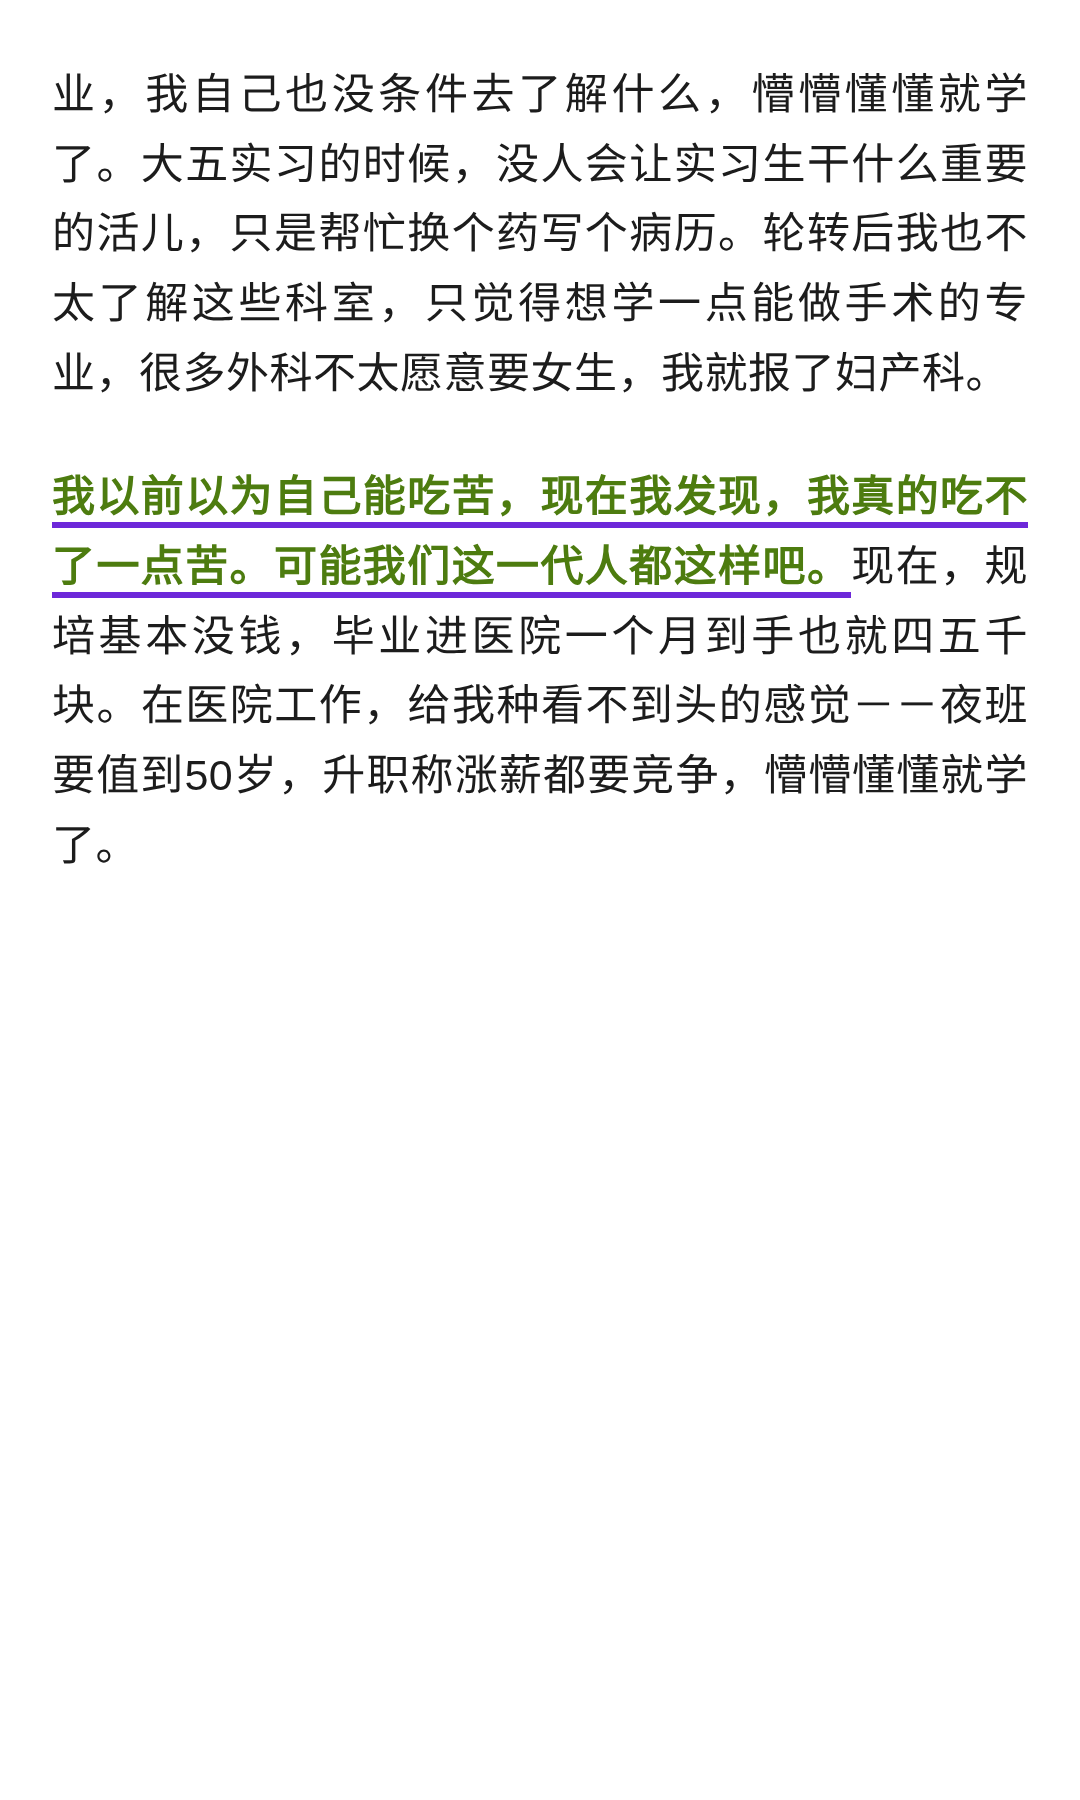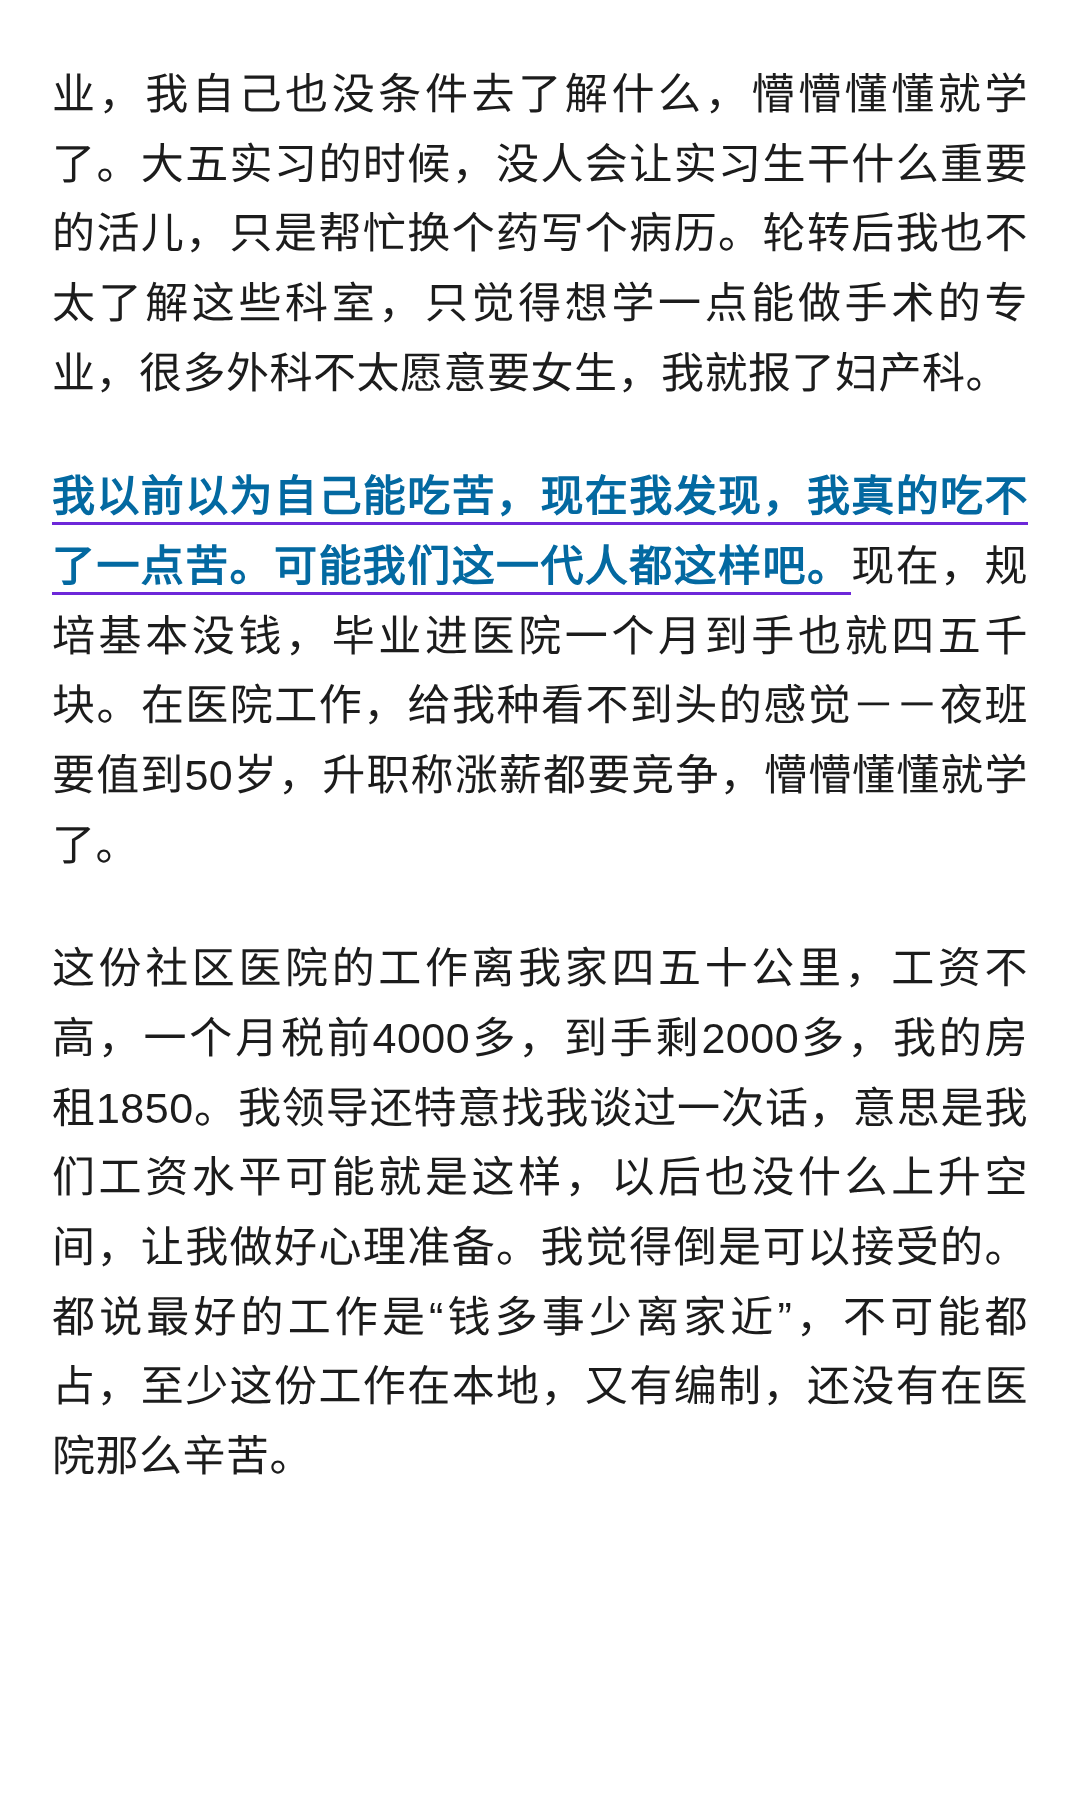--- a/index.html
+++ b/index.html
@@ -32,40 +32,37 @@
     text-align: justify;
     text-justify: inter-ideograph;
     margin: 0 0 46px 0;
     word-break: break-all;
   }
   .para.tight {
     margin-bottom: 54px;
   }
   .para .hl {
     font-weight: bold;
-    color: #0369a1;
-    border-bottom: 3px solid #6d28d9;
+    color: #4d7c0f;
+    border-bottom: 6px solid #6d28d9;
     padding-bottom: 2px;
   }
   .para.last {
     margin-bottom: 0;
   }
 </style>
 </head>
 <body>
 
 <div class="page">
   <div class="article">
 
     <p class="para tight">
       <span>业，我自己也没条件去了解什么，懵懵懂懂就学了。大五实习的时候，没人会让实习生干什么重要的活儿，只是帮忙换个药写个病历。轮转后我也不太了解这些科室，只觉得想学一点能做手术的专业，很多外科不太愿意要女生，我就报了妇产科。</span>
     </p>
 
     <p class="para tight">
       <span class="hl">我以前以为自己能吃苦，现在我发现，我真的吃不了一点苦。可能我们这一代人都这样吧。</span><span>现在，规培基本没钱，毕业进医院一个月到手也就四五千块。在医院工作，给我种看不到头的感觉－－夜班要值到50岁，升职称涨薪都要竞争，懵懵懂懂就学了。</span>
     </p>
 
-    <p class="para last">
-      <span>这份社区医院的工作离我家四五十公里，工资不高，一个月税前4000多，到手剩2000多，我的房租1850。我领导还特意找我谈过一次话，意思是我们工资水平可能就是这样，以后也没什么上升空间，让我做好心理准备。我觉得倒是可以接受的。都说最好的工作是“钱多事少离家近”，不可能都占，至少这份工作在本地，又有编制，还没有在医院那么辛苦。</span>
-    </p>
 
   </div>
 </div>
 
 </body></html>

